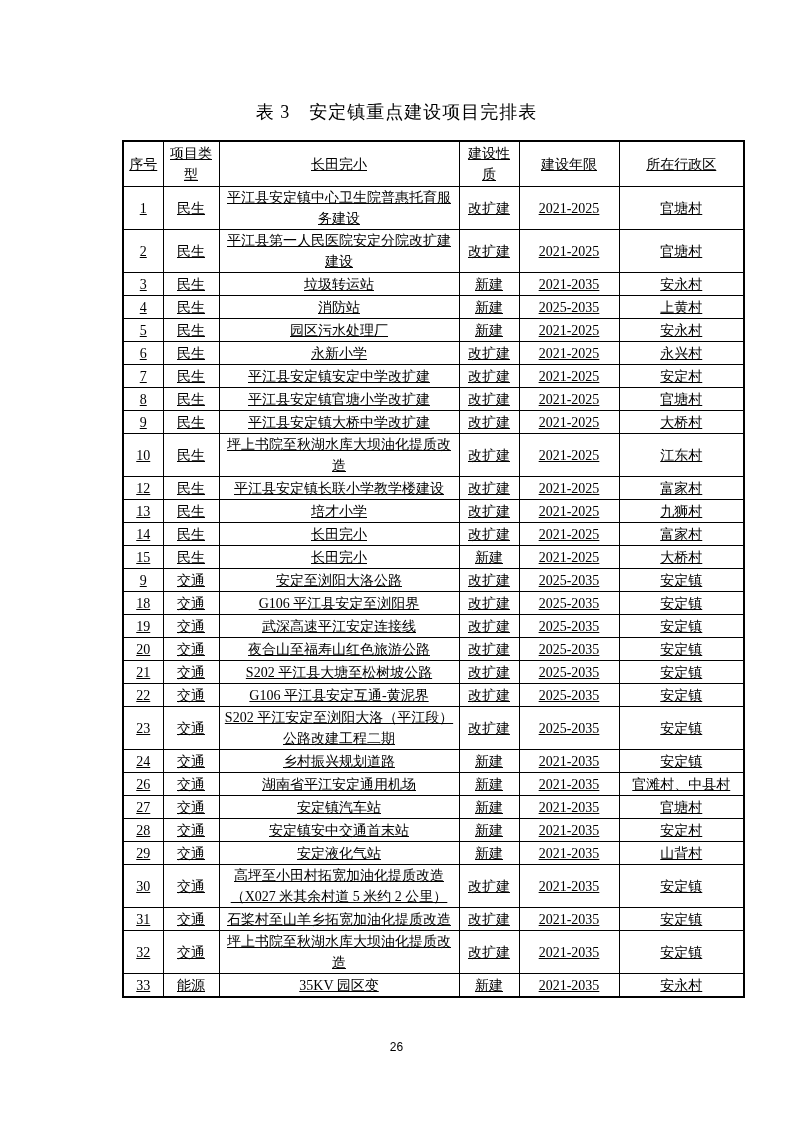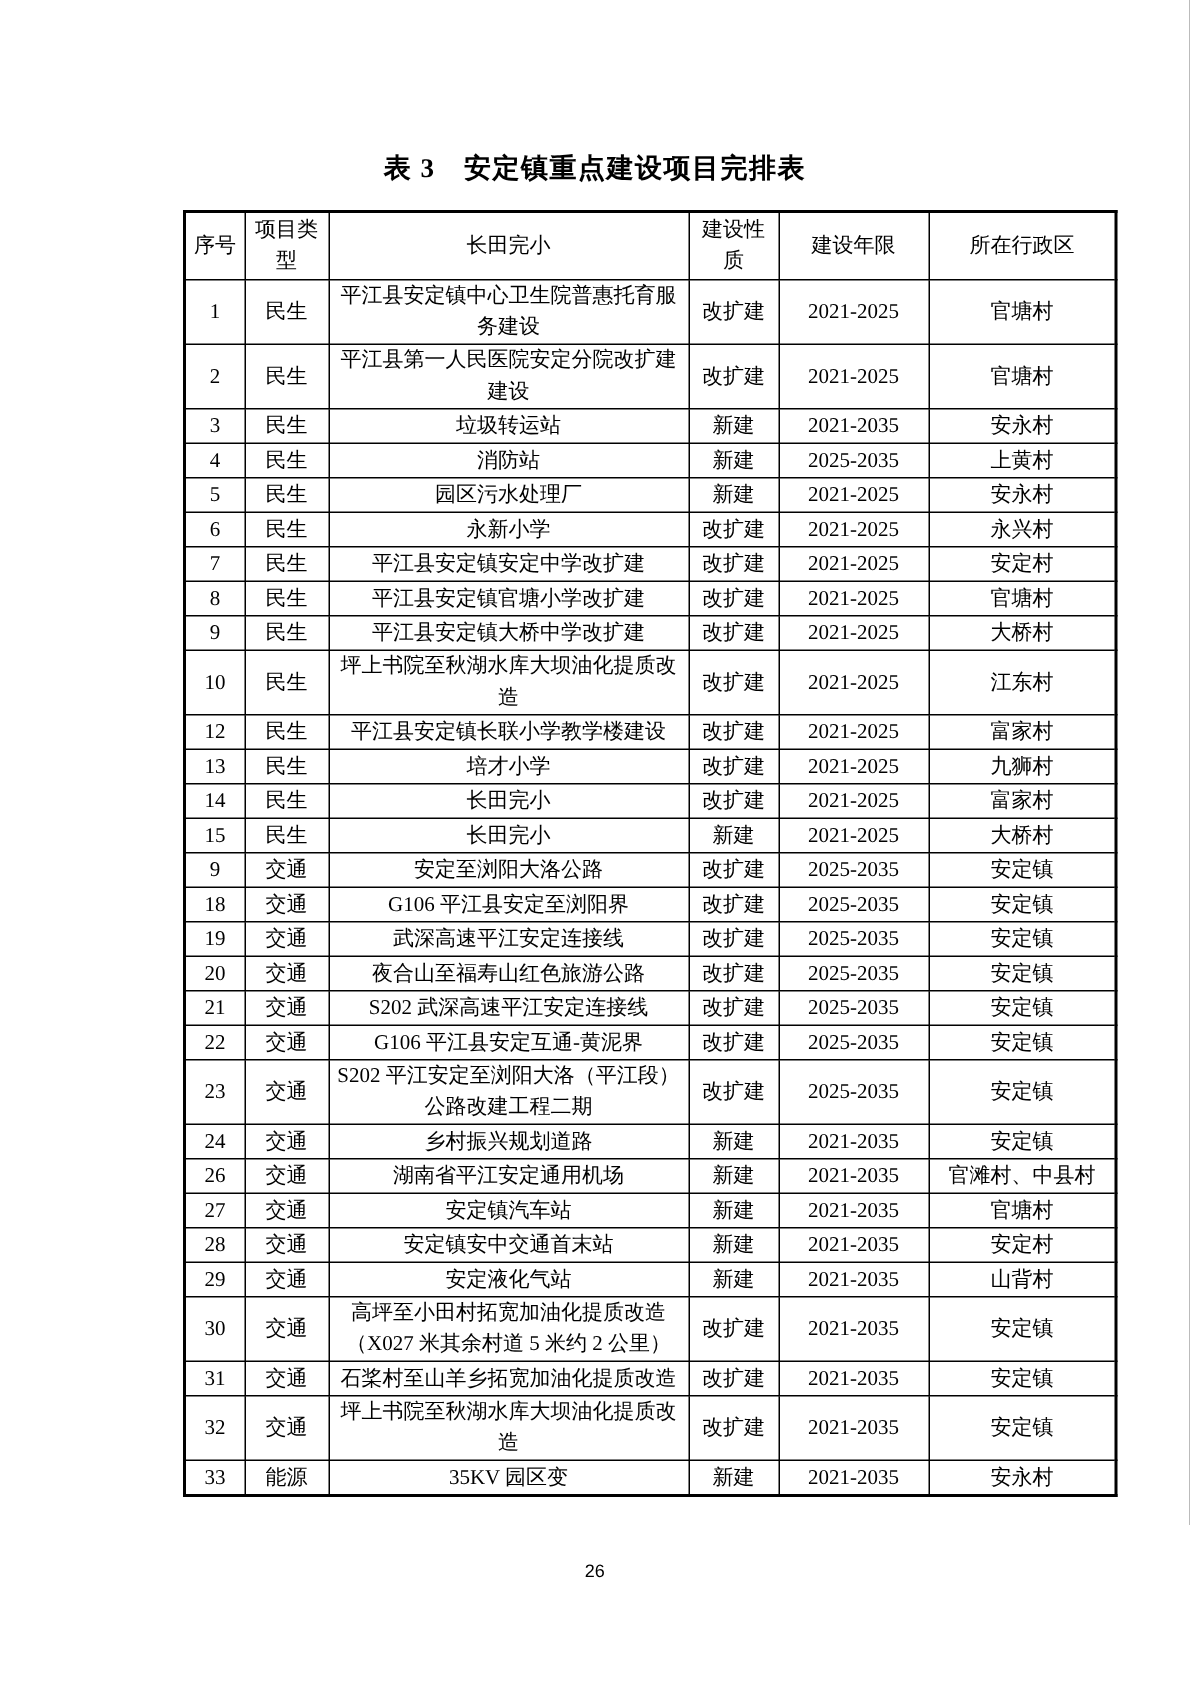--- a/index.html
+++ b/index.html
@@ -13,32 +13,33 @@
     color: #000;
     overflow: hidden;
   }
   .doc-title {
     position: absolute;
     top: 100px;
     left: 0;
     width: 100%;
     text-align: center;
     font-size: 18px;
-    font-weight: bold;
+    font-weight: normal;
     letter-spacing: 1px;
   }
   .table-wrap {
     position: absolute;
     top: 140px;
     left: 122px;
   }
   table.project-table {
     border-collapse: collapse;
     table-layout: fixed;
     border: 2px solid #000;
+    text-decoration: underline;
   }
   .project-table th, .project-table td {
     border: 1px solid #000;
     font-weight: normal;
     font-size: 14px;
     line-height: 1.5;
     text-align: center;
     vertical-align: middle;
     padding: 0 3px;
     overflow: hidden;
@@ -229,21 +230,21 @@
             <td>20</td>
             <td>交通</td>
             <td>夜合山至福寿山红色旅游公路</td>
             <td>改扩建</td>
             <td>2025-2035</td>
             <td>安定镇</td>
           </tr>
           <tr>
             <td>21</td>
             <td>交通</td>
-            <td>S202 武深高速平江安定连接线</td>
+            <td>S202 平江县大塘至松树坡公路</td>
             <td>改扩建</td>
             <td>2025-2035</td>
             <td>安定镇</td>
           </tr>
           <tr>
             <td>22</td>
             <td>交通</td>
             <td>G106 平江县安定互通-黄泥界</td>
             <td>改扩建</td>
             <td>2025-2035</td>

